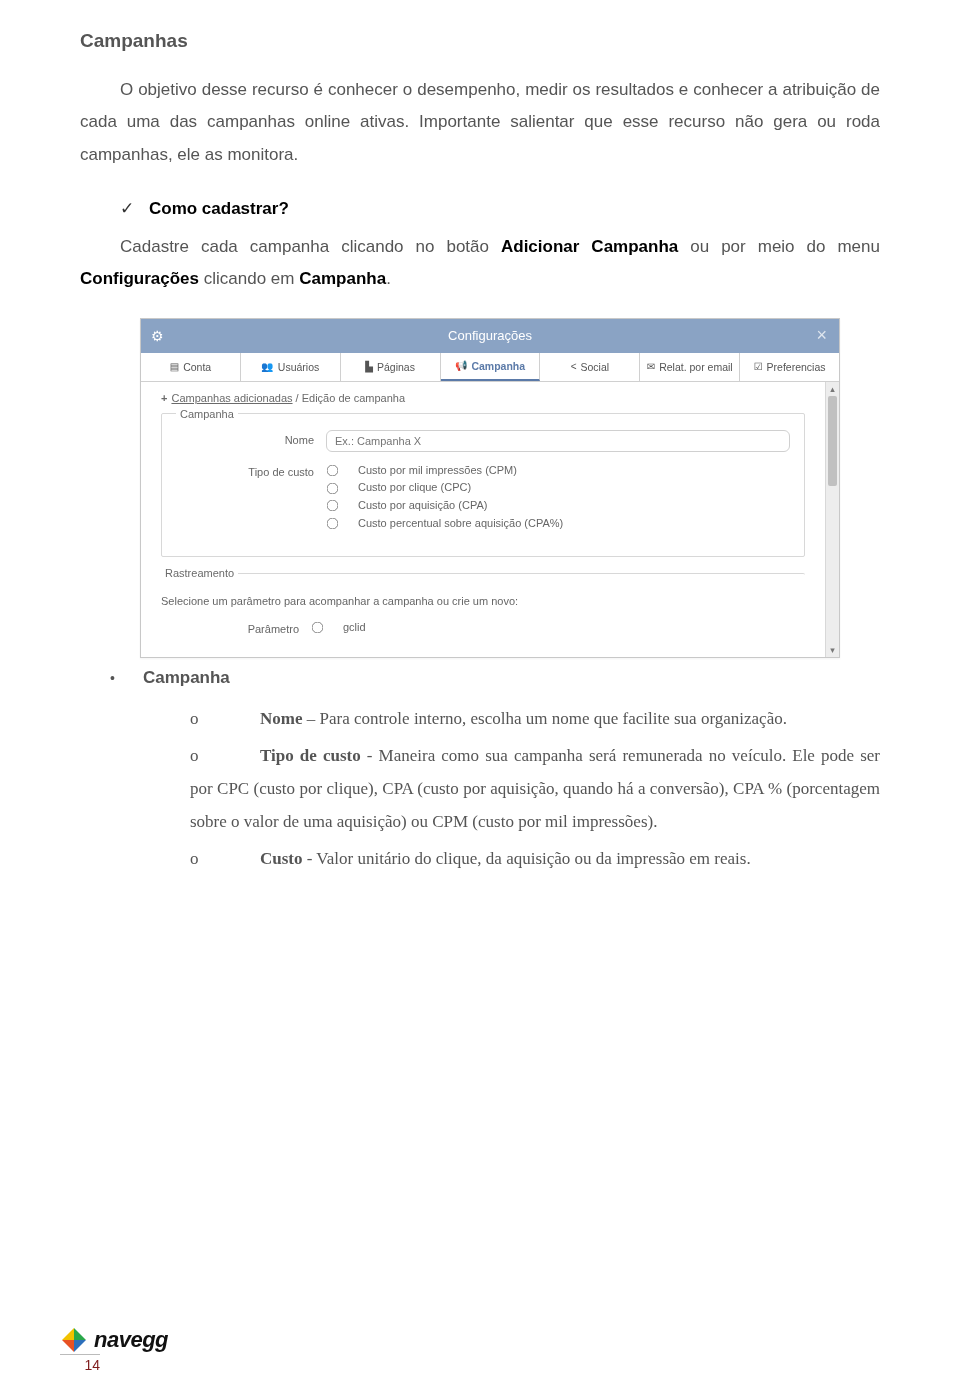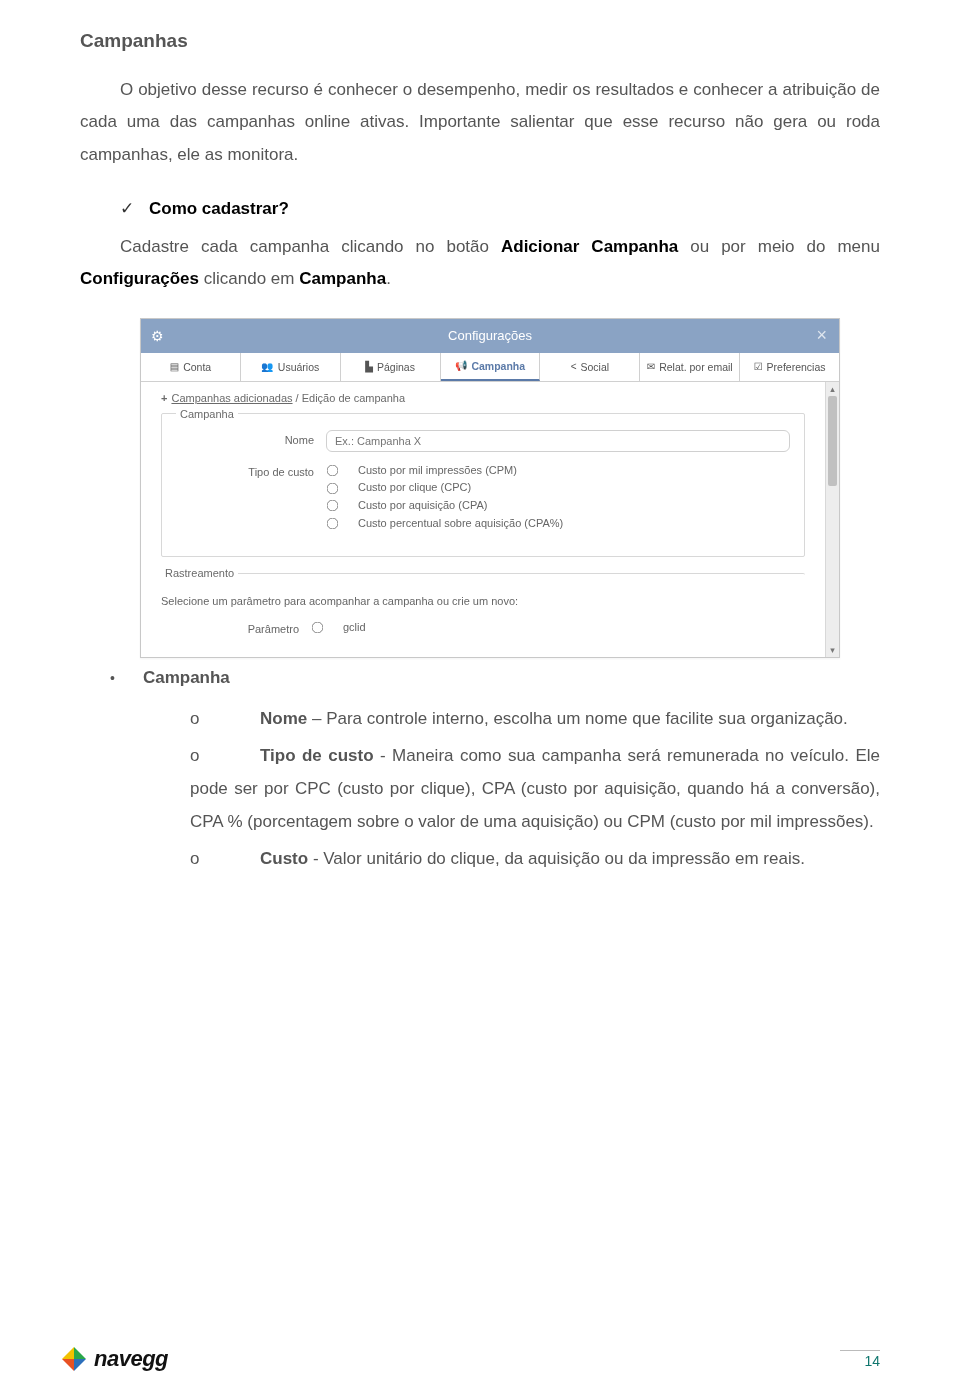--- a/index.html
+++ b/index.html
@@ -192,52 +192,52 @@
   
   .bullet-top {
     font-size: 17px;
     color: #555;
     margin: 8px 0 14px 30px;
     font-weight: 700;
     display: flex;
     align-items: center;
   }
   .bullet-top .dot { font-weight: 400; margin-right: 28px; font-size: 14px; }
-  .sub-list { margin-left: 110px; }
+  .sub-list { margin-left: 110px; font-family: Liberation Serif, serif; }
   .sub-item {
     font-size: 17px;
     line-height: 1.95;
     color: #555;
     text-align: justify;
     margin-bottom: 4px;
   }
   .sub-item .o { display:inline-block; width: 70px; }
   .sub-item b { font-weight: 700; }
 
   
   .footer {
     position: absolute;
     bottom: 24px;
     left: 60px;
     right: 80px;
     display: flex;
-    align-items: center;
     justify-content: space-between;
+    flex-direction: column;
   }
   .logo { display: flex; align-items: center; gap: 6px; }
   .logo-text {
     font-weight: 900;
     font-style: italic;
     font-size: 22px;
     color: #111;
     letter-spacing: -0.5px;
   }
   .page-num {
     font-size: 14px;
-    color: #0f766e;
+    color: #7f1d1d;
     border-top: 1px solid #bbb;
     padding-top: 2px;
     width: 40px;
     text-align: right;
   }
 </style>
 </head>
 <body>
 
 <h1>Campanhas</h1>

